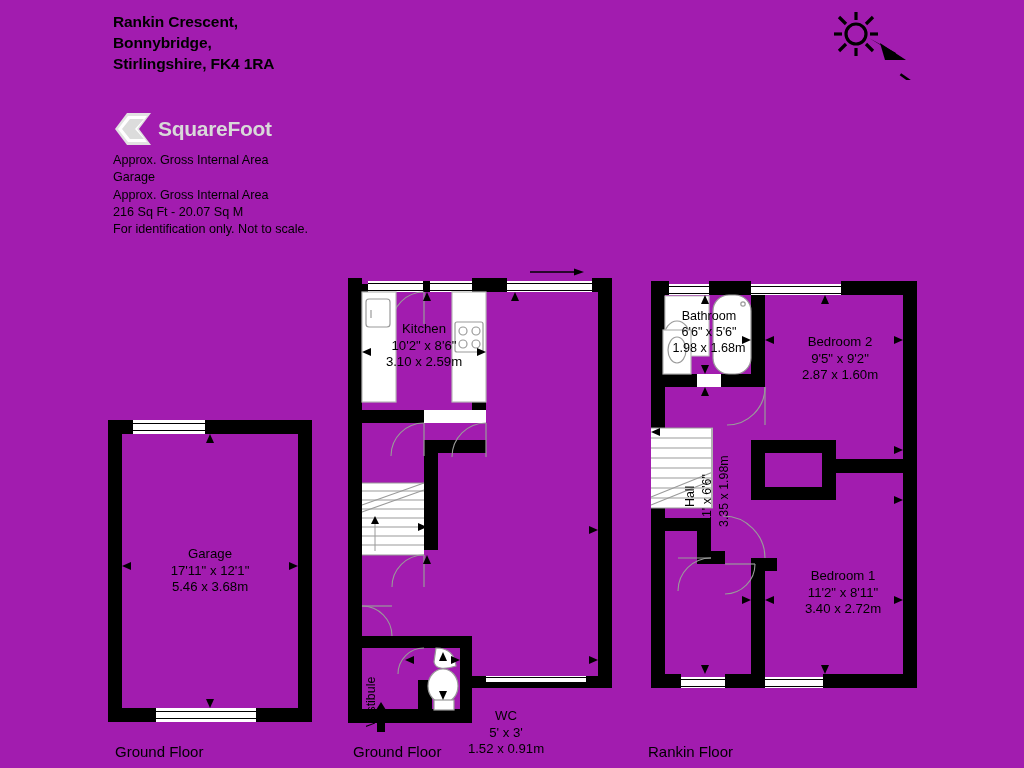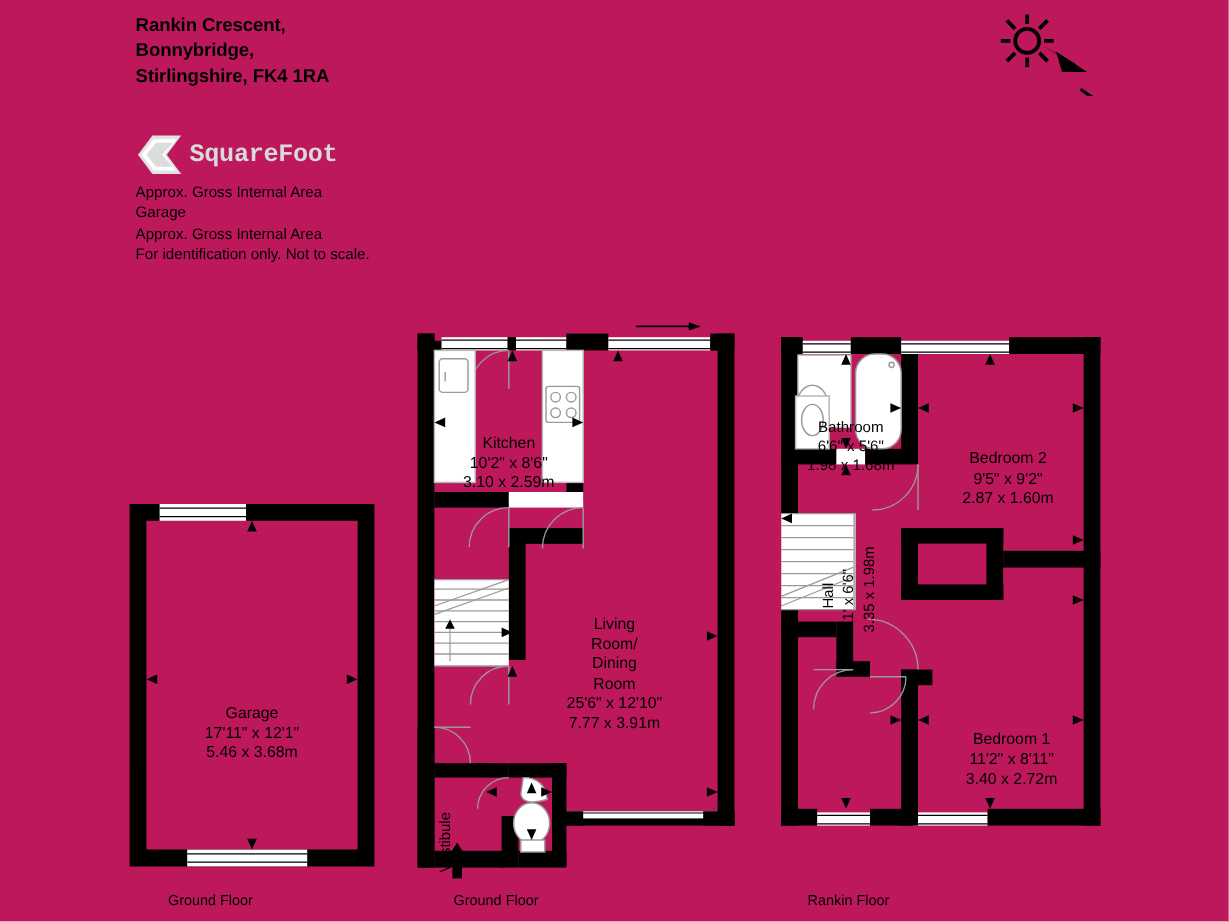--- a/index.html
+++ b/index.html
@@ -4,65 +4,64 @@
 <style>
   * { box-sizing: border-box; }
   html, body {
     margin: 0; padding: 0;
     width: 1024px; height: 768px;
     background: #ffffff;
     font-family: "Liberation Sans", sans-serif;
     color: #000000;
     overflow: hidden;
   }
-  #page { position: relative; width: 1024px; height: 768px; background:#be185d; }
+  #page { position: relative; width: 1024px; height: 768px; background:#a21caf; }
 
   
   .address {
     position: absolute; left: 113px; top: 11px;
     font-size: 15.5px; font-weight: bold; line-height: 21px;
     letter-spacing: -0.1px;
   }
   .address div { white-space: nowrap; }
 
   .logo-wrap {
     position: absolute; left: 114px; top: 112px;
     display: flex; align-items: center; gap: 6px;
   }
   .logo-mark { width: 38px; height: 34px; }
   .logo-text {
     font-size: 21px; font-weight: bold; color: #d9d9d9;
     letter-spacing: -0.3px;
-    font-family: Liberation Mono, monospace;
   }
 
   .areas {
     position: absolute; left: 113px; top: 152px;
     font-size: 12.6px; line-height: 17.3px;
   }
   .areas div { white-space: nowrap; }
 
   
   .compass { position: absolute; left: 822px; top: 8px; width: 100px; height: 72px; }
 
   
   .floor-label {
-    position: absolute; font-size: 12px; white-space: nowrap; margin-left: 25px;
+    position: absolute; font-size: 15px; white-space: nowrap;
   }
   #lbl-garage-floor { left: 115px; top: 743px; }
   #lbl-ground-floor { left: 353px; top: 743px; }
   #lbl-first-floor  { left: 648px; top: 743px; }
 
   
   .plan { position: absolute; left: 0; top: 0; width: 1024px; height: 768px; }
 
   
   .rlabel {
     position: absolute; text-align: center; font-size: 13.2px;
-    line-height: 16.6px; white-space: nowrap; color:#000;margin-top:40px;
+    line-height: 16.6px; white-space: nowrap; color:#000;
   }
   .rlabel .ln { display: block; }
 
   .rlabel-rot {
     position: absolute; font-size: 12.4px; line-height: 15px;
     white-space: nowrap; color: #000;
     transform-origin: left bottom;
   }
 </style>
 </head>
@@ -82,20 +81,21 @@
       <polygon points="14,4 33,4 23,17 33,30 14,30 4,17" fill="#ffffff"></polygon>
       <polygon points="16,7 30,7 21,17 30,27 16,27 8,17" fill="#dcdcdc"></polygon>
     </svg>
     <span class="logo-text">SquareFoot</span>
   </div>
 
   <div class="areas">
     <div>Approx. Gross Internal Area</div>
     <div>Garage</div>
     <div>Approx. Gross Internal Area</div>
+    <div>216 Sq Ft  -  20.07 Sq M</div>
     <div>For identification only. Not to scale.</div>
   </div>
 
   <svg class="compass" viewBox="0 0 100 72">
     <g stroke="#000" stroke-width="3.2" stroke-linecap="butt">
       <circle cx="34" cy="26" r="10" fill="none" stroke-width="3.2"></circle>
       <line x1="34" y1="4" x2="34" y2="12"></line>
       <line x1="34" y1="40" x2="34" y2="48"></line>
       <line x1="12" y1="26" x2="20" y2="26"></line>
       <line x1="48" y1="26" x2="56" y2="26"></line>
@@ -378,33 +378,30 @@
     <span class="ln">17'11" x 12'1"</span>
     <span class="ln">5.46 x 3.68m</span>
   </div>
 
   <div class="rlabel" id="lbl-kitchen" style="left:356px; top:321px; width:136px;">
     <span class="ln">Kitchen</span>
     <span class="ln">10'2" x 8'6"</span>
     <span class="ln">3.10 x 2.59m</span>
   </div>
 
-  <div class="rlabel" id="lbl-living" style="left:443px; top:472px; width:138px;">
-    <span class="ln">Living</span>
-    <span class="ln">Room/</span>
-    <span class="ln">Dining</span>
-    <span class="ln">Room</span>
-    <span class="ln">25'6" x 12'10"</span>
-    <span class="ln">7.77 x 3.91m</span>
-  </div>
 
   <div class="rlabel-rot" id="lbl-vestibule" style="left:379px; top:712px; transform:rotate(-90deg);">
     <span>Vestibule</span>
   </div>
 
+  <div class="rlabel" id="lbl-wc" style="left:448px; top:708px; width:116px;">
+    <span class="ln">WC</span>
+    <span class="ln">5' x 3'</span>
+    <span class="ln">1.52 x 0.91m</span>
+  </div>
 
   <div class="rlabel" id="lbl-bathroom" style="left:655px; top:309px; width:108px; font-size:12.6px; line-height:15.8px;">
     <span class="ln">Bathroom</span>
     <span class="ln">6'6" x 5'6"</span>
     <span class="ln">1.98 x 1.68m</span>
   </div>
 
   <div class="rlabel" id="lbl-bed2" style="left:772px; top:334px; width:136px;">
     <span class="ln">Bedroom 2</span>
     <span class="ln">9'5" x 9'2"</span>

